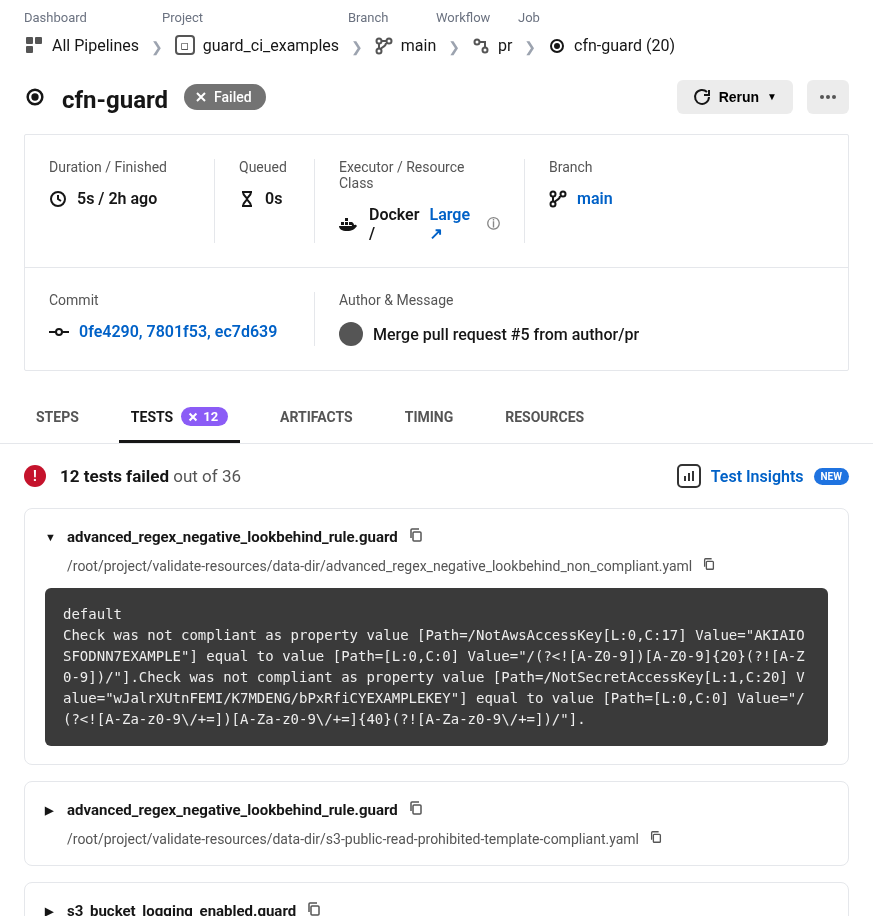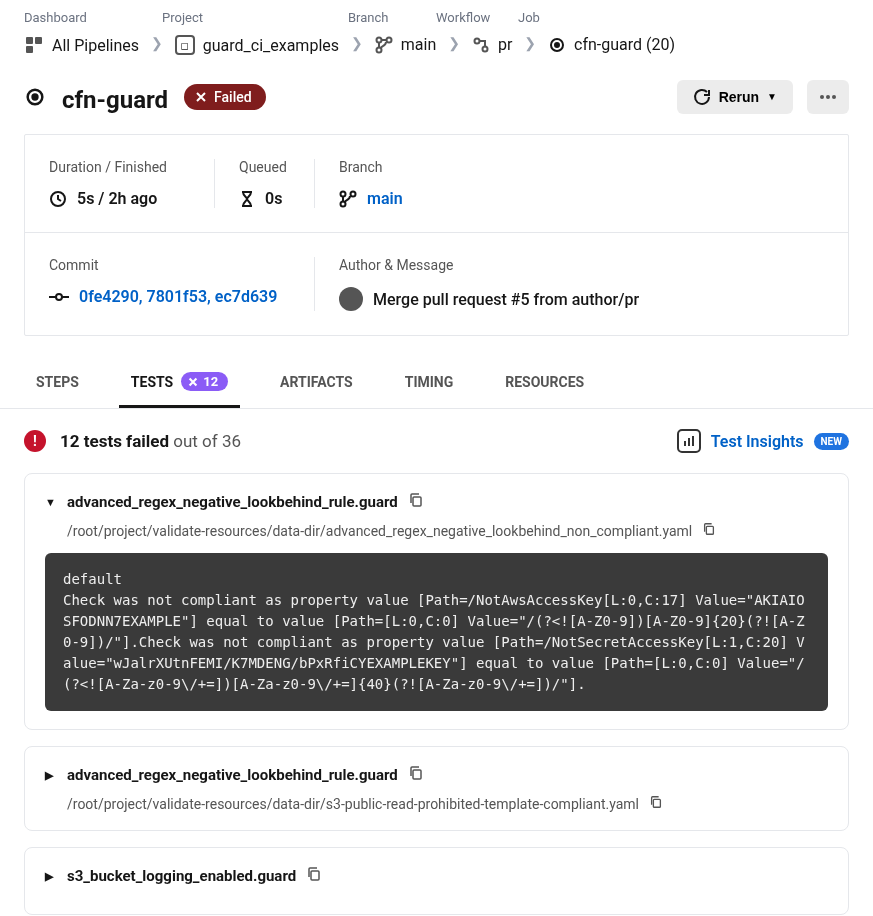--- a/index.html
+++ b/index.html
@@ -12,21 +12,21 @@
     .breadcrumb-labels {
       display: flex;
       gap: 8px;
       padding: 10px 24px 0;
       font-size: 13px;
       color: #6b7280;
     }
     .breadcrumb-labels span { display: inline-block; }
     .breadcrumbs {
       display: flex;
-      align-items: flex-start;
+      align-items: flex-end;
       gap: 12px;
       padding: 10px 24px 16px;
       font-size: 16px;
     }
     .breadcrumbs .crumb {
       display: flex;
       align-items: center;
       gap: 8px;
       color: #161616;
     }
@@ -49,21 +49,21 @@
       display: flex;
       align-items: center;
       gap: 16px;
     }
     .title-left h1 {
       font-size: 24px;
       font-weight: 700;
       margin-top: 7px;
     }
     .badge-failed {
-      background: #7f1d1d;
+      background: #737373;
       color: #fff;
       border-radius: 18px;
       padding: 5px 14px 5px 10px;
       display: inline-flex;
       align-items: center;
       gap: 6px;
       font-size: 14px;
       font-weight: 500;
     }
     .title-right {
@@ -369,20 +369,37 @@
       <div class="meta-label">Queued</div>
       <div class="meta-value">
         <span class="ic">
           <svg width="16" height="18" viewBox="0 0 16 18" fill="none" stroke="#161616" stroke-width="2">
               <path d="M3 2h10M3 16h10M4 2c0 4 4 5 4 7s-4 3-4 7M12 2c0 4-4 5-4 7s4 3 4 7"></path>
             </svg>
         </span>
         <span>0s</span>
       </div>
     </div>
+    <div class="meta-cell" style="flex:0 0 210px">
+      <div class="meta-label">Executor / Resource Class</div>
+      <div class="meta-value">
+        <span class="ic">
+          <svg width="20" height="16" viewBox="0 0 20 16" fill="#161616">
+              <rect x="2" y="6" width="3" height="3"></rect>
+              <rect x="6" y="6" width="3" height="3"></rect>
+              <rect x="10" y="6" width="3" height="3"></rect>
+              <rect x="6" y="2" width="3" height="3"></rect>
+              <path d="M0 10c0 3 3 5 8 5s8-2 10-5c-1-2-3-1-3-1s0-2-2-3c-1 2 0 4 0 4H0z"></path>
+            </svg>
+        </span>
+        <span>Docker / </span>
+        <a class="link"><span>Large</span> ↗</a>
+        <span class="ic" style="color:#888;font-size:13px">ⓘ</span>
+      </div>
+    </div>
     <div class="meta-cell" style="flex:1">
       <div class="meta-label">Branch</div>
       <div class="meta-value">
         <span class="ic">
           <svg width="18" height="18" viewBox="0 0 18 18" fill="none" stroke="#161616" stroke-width="2">
               <circle cx="4" cy="4" r="2.5"></circle>
               <circle cx="4" cy="14" r="2.5"></circle>
               <circle cx="14" cy="4" r="2.5"></circle>
               <path d="M4 6.5v5M11 6c0 4-5 4-5 6"></path>
             </svg>

